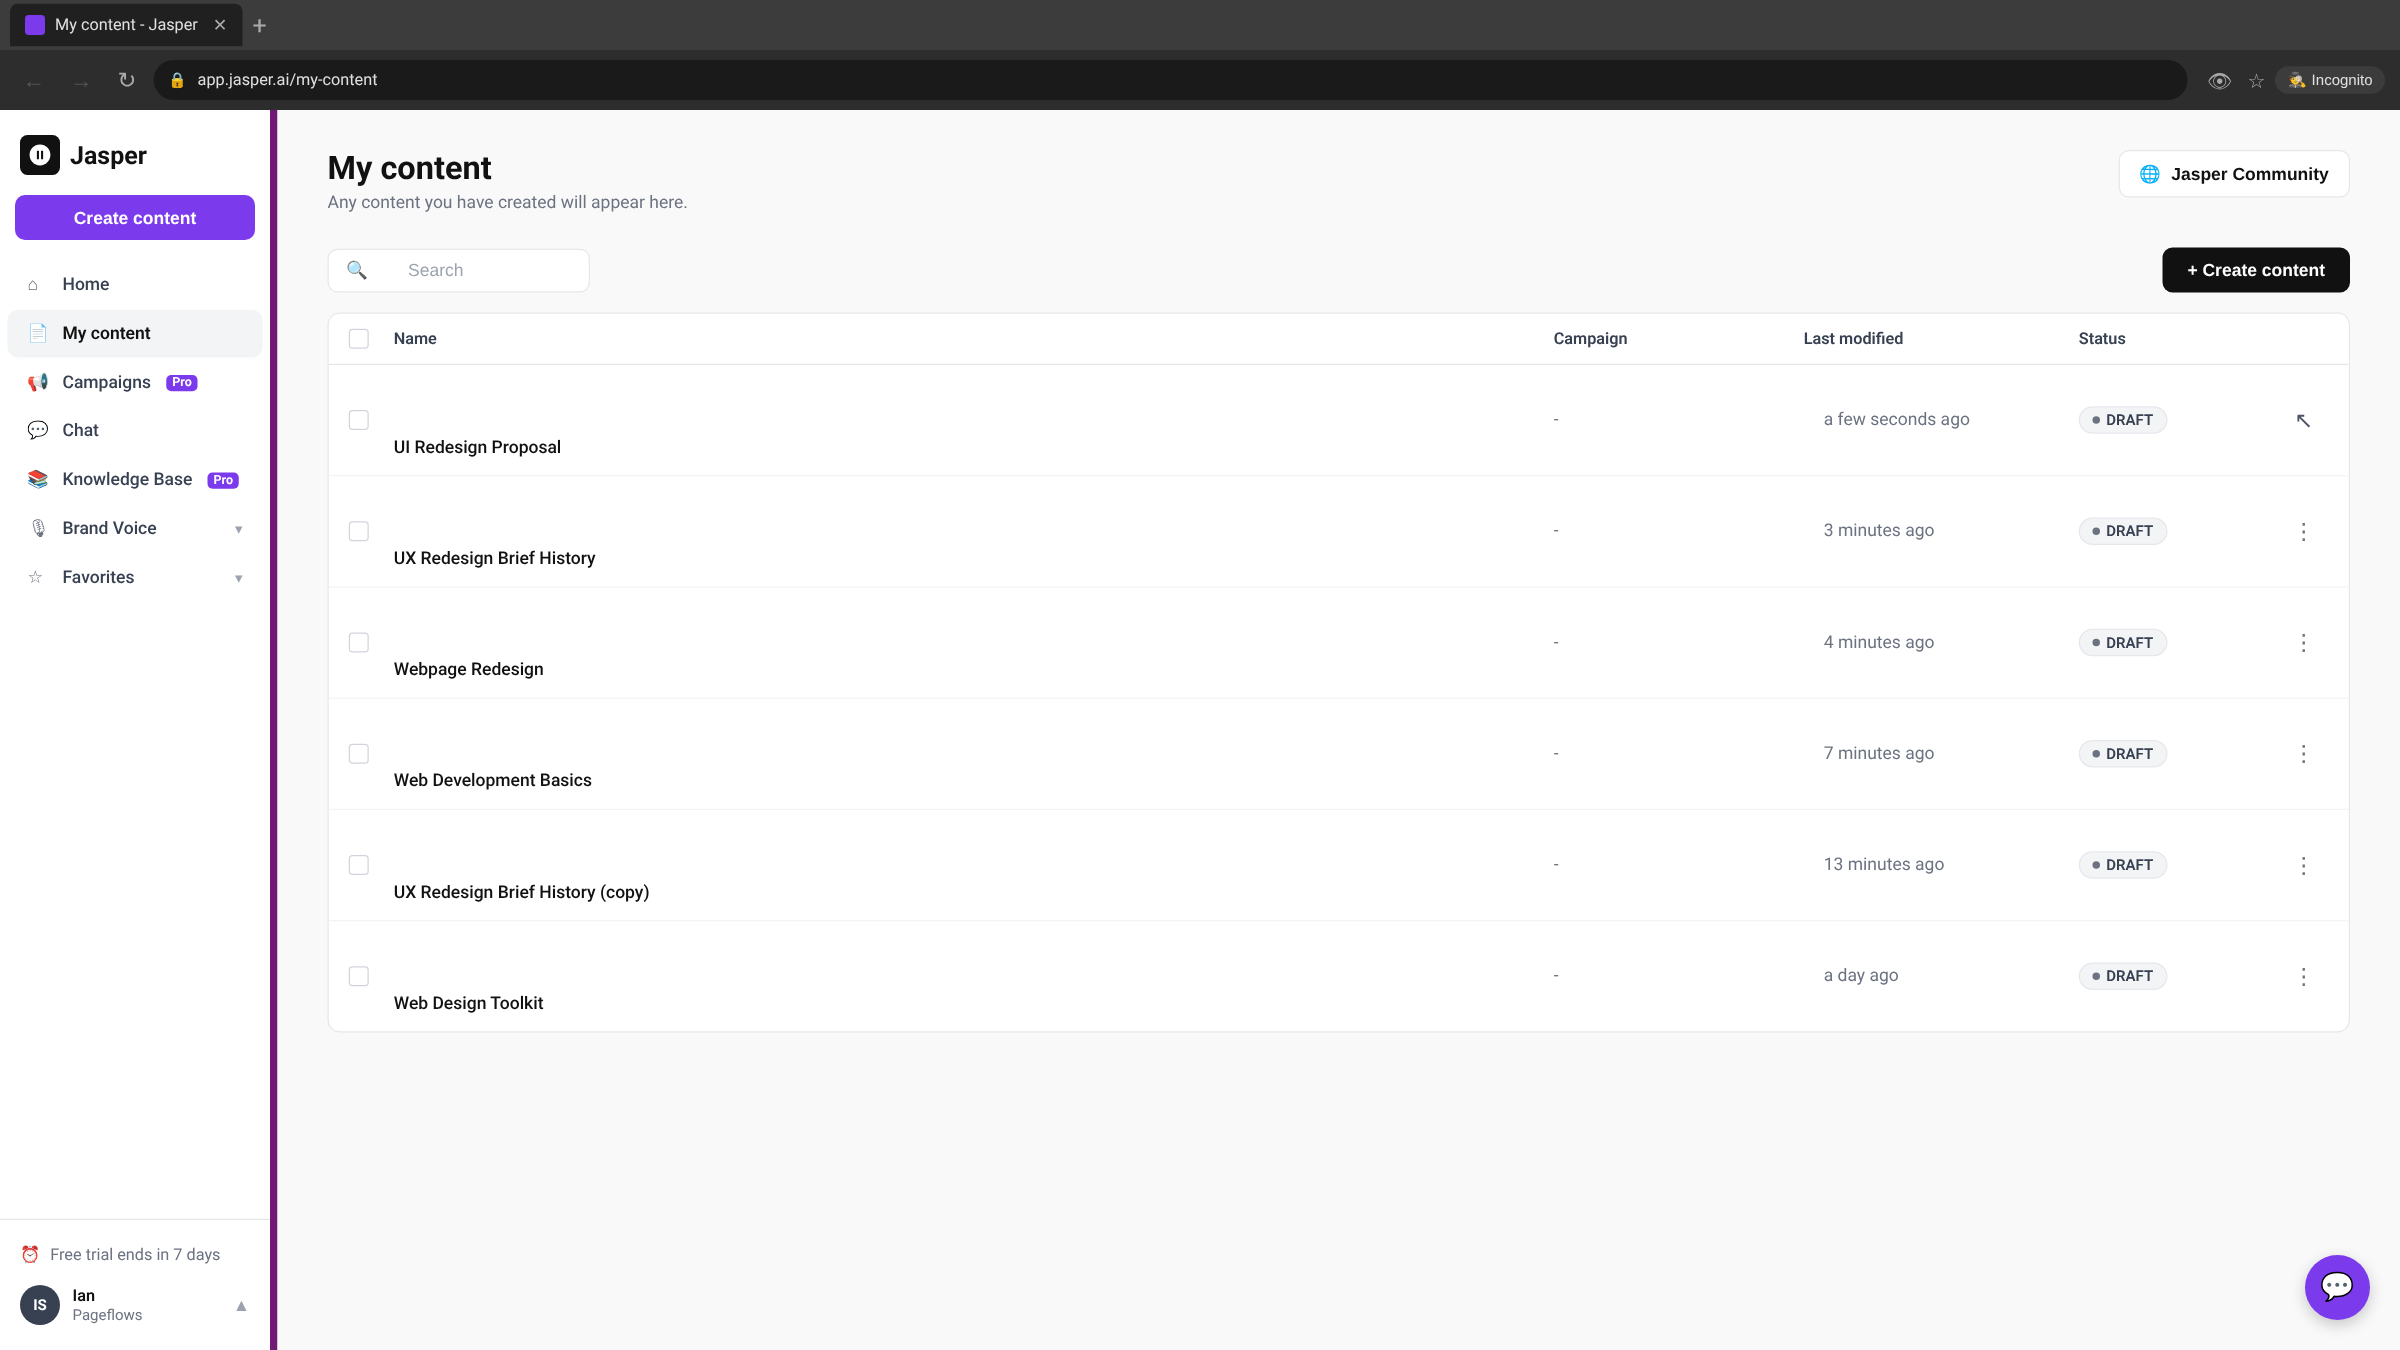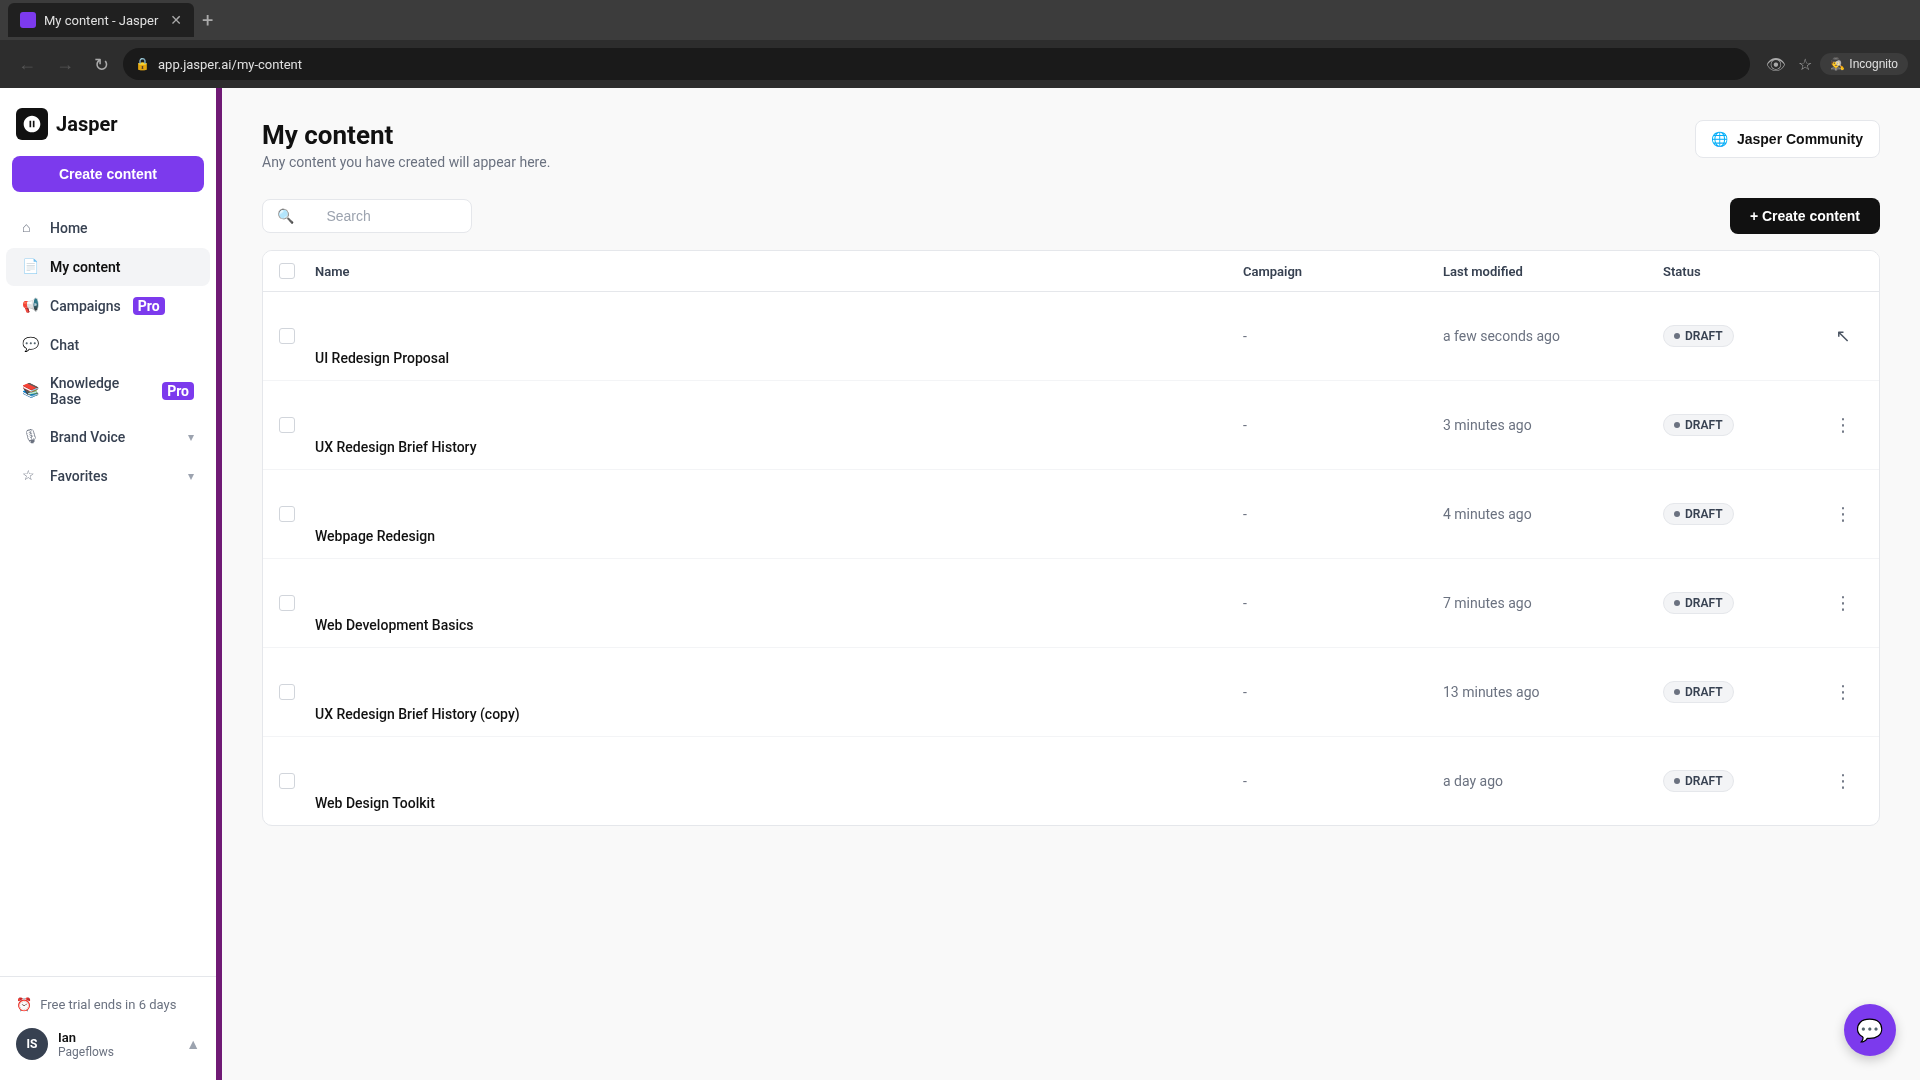--- a/index.html
+++ b/index.html
@@ -27,21 +27,21 @@
     
     .sidebar { width: 222px; background: #fff; border-right: 6px solid #701a75; display: flex; flex-direction: column; flex-shrink: 0; }
     .sidebar-logo { display: flex; align-items: center; gap: 8px; padding: 20px 16px 16px; }
     .logo-icon { width: 32px; height: 32px; background: #111; border-radius: 6px; display: flex; align-items: center; justify-content: center; }
     .logo-icon svg { width: 20px; height: 20px; fill: white; }
     .logo-text { font-size: 20px; font-weight: 700; color: #111; }
     .create-btn { margin: 0 12px 16px; background: #7c3aed; color: white; border: none; border-radius: 8px; padding: 10px 16px; font-size: 14px; font-weight: 600; cursor: pointer; width: calc(100% - 24px); }
     .nav-item { display: flex; align-items: center; gap: 10px; padding: 10px 16px; cursor: pointer; border-radius: 8px; margin: 1px 6px; color: #374151; font-size: 14px; font-weight: 500; }
     .nav-item.active { background: #f3f4f6; color: #111; font-weight: 600; }
     .nav-item-icon { width: 18px; height: 18px; color: #6b7280; flex-shrink: 0; }
-    .nav-badge { background: #7c3aed; color: white; font-size: 14px; font-weight: 700; padding: 1px 5px; border-radius: 4px; margin-left: 2px; }
+    .nav-badge { background: #7c3aed; color: white; font-size: 10px; font-weight: 700; padding: 1px 5px; border-radius: 4px; margin-left: 2px; }
     .nav-chevron { margin-left: auto; color: #9ca3af; font-size: 12px; }
     .sidebar-bottom { margin-top: auto; border-top: 1px solid #e5e7eb; padding: 12px 16px; }
     .free-trial { display: flex; align-items: center; gap: 8px; color: #6b7280; font-size: 13px; padding: 8px 0; }
     .user-area { display: flex; align-items: center; gap: 10px; padding: 8px 0; cursor: pointer; }
     .user-avatar { width: 32px; height: 32px; background: #374151; color: white; border-radius: 50%; display: flex; align-items: center; justify-content: center; font-size: 12px; font-weight: 700; flex-shrink: 0; }
     .user-info { flex: 1; }
     .user-name { font-size: 13px; font-weight: 600; color: #111; }
     .user-org { font-size: 12px; color: #6b7280; }
     .user-chevron { color: #9ca3af; font-size: 14px; }
 
@@ -63,21 +63,21 @@
 
     
     .content-table { background: white; border: 1px solid #e5e7eb; border-radius: 10px; overflow: hidden; }
     .table-header { display: grid; grid-template-columns: 36px 1fr 200px 220px 160px 40px; align-items: center; padding: 12px 16px; border-bottom: 1px solid #e5e7eb; background: white; }
     .th { font-size: 13px; font-weight: 600; color: #374151; }
     .table-row { display: grid; grid-template-columns: 36px 1fr 200px 220px 160px 40px; align-items: center; padding: 14px 16px; border-bottom: 1px solid #f3f4f6; }
     .table-row:last-child { border-bottom: none; }
     .row-checkbox { width: 16px; height: 16px; border: 1.5px solid #d1d5db; border-radius: 3px; cursor: pointer; }
     .row-name { font-size: 14px; color: #111; font-weight: 500; margin-top: 44px; }
     .row-campaign { font-size: 14px; color: #6b7280; }
-    .row-modified { font-size: 14px; color: #6b7280; }
+    .row-modified { font-size: 14px; color: #6b7280; margin-left: 16px; }
     .row-status { display: flex; align-items: center; }
     .draft-badge { display: inline-flex; align-items: center; gap: 5px; background: #f3f4f6; border: 1px solid #e5e7eb; border-radius: 20px; padding: 3px 10px; font-size: 12px; font-weight: 600; color: #374151; }
     .draft-dot { width: 6px; height: 6px; background: #6b7280; border-radius: 50%; }
     .row-actions { display: flex; justify-content: center; }
     .more-btn { background: none; border: none; cursor: pointer; color: #6b7280; font-size: 18px; padding: 2px 6px; border-radius: 4px; }
 
     
     .chat-bubble { position: fixed; bottom: 24px; right: 24px; width: 52px; height: 52px; background: #7c3aed; border-radius: 50%; display: flex; align-items: center; justify-content: center; cursor: pointer; box-shadow: 0 4px 12px rgba(0,0,0,0.2); }
     .chat-bubble-icon { color: white; font-size: 22px; }
   </style>
@@ -157,21 +157,21 @@
       <div class="nav-item">
         <span class="nav-item-icon">☆</span>
         <span>Favorites</span>
         <span class="nav-chevron">▾</span>
       </div>
     </nav>
 
     <div class="sidebar-bottom">
       <div class="free-trial">
         <span>⏰</span>
-        <span>Free trial ends in 6 days</span>
+        <span>Free trial ends in 7 days</span>
       </div>
       <div class="user-area">
         <div class="user-avatar">IS</div>
         <div class="user-info">
           <div class="user-name">Ian</div>
           <div class="user-org">Pageflows</div>
         </div>
         <span class="user-chevron">▲</span>
       </div>
     </div>

